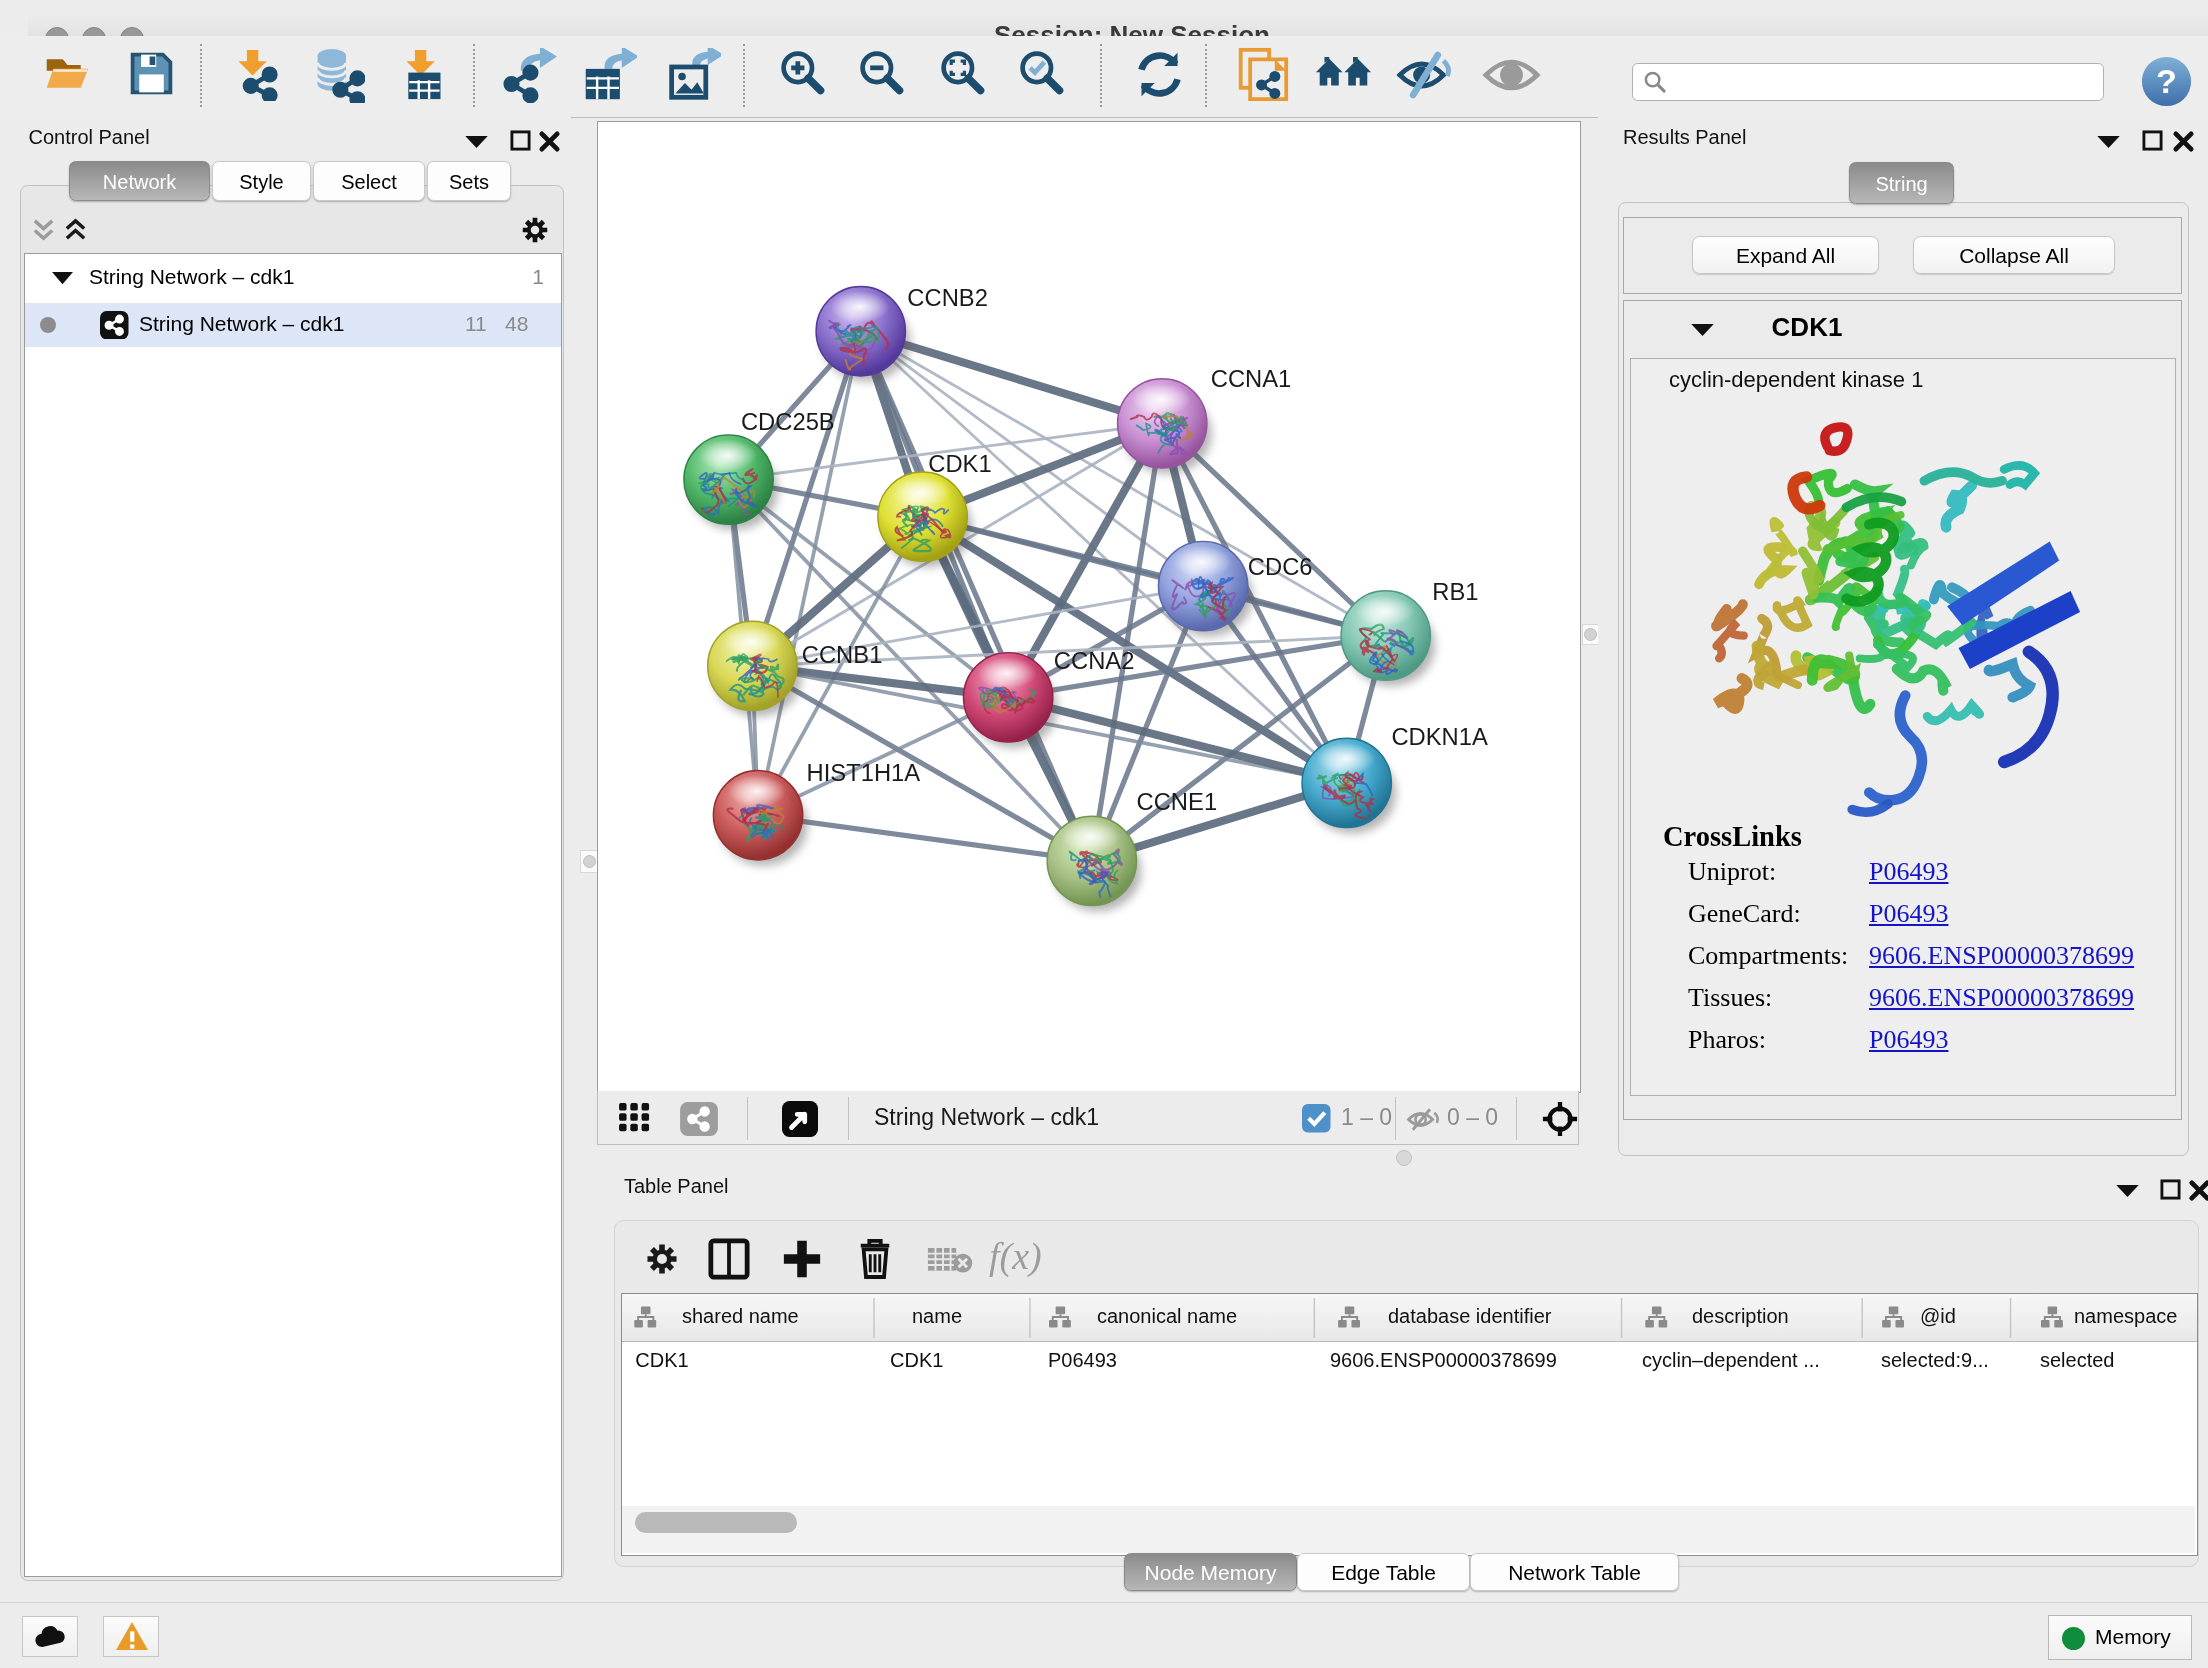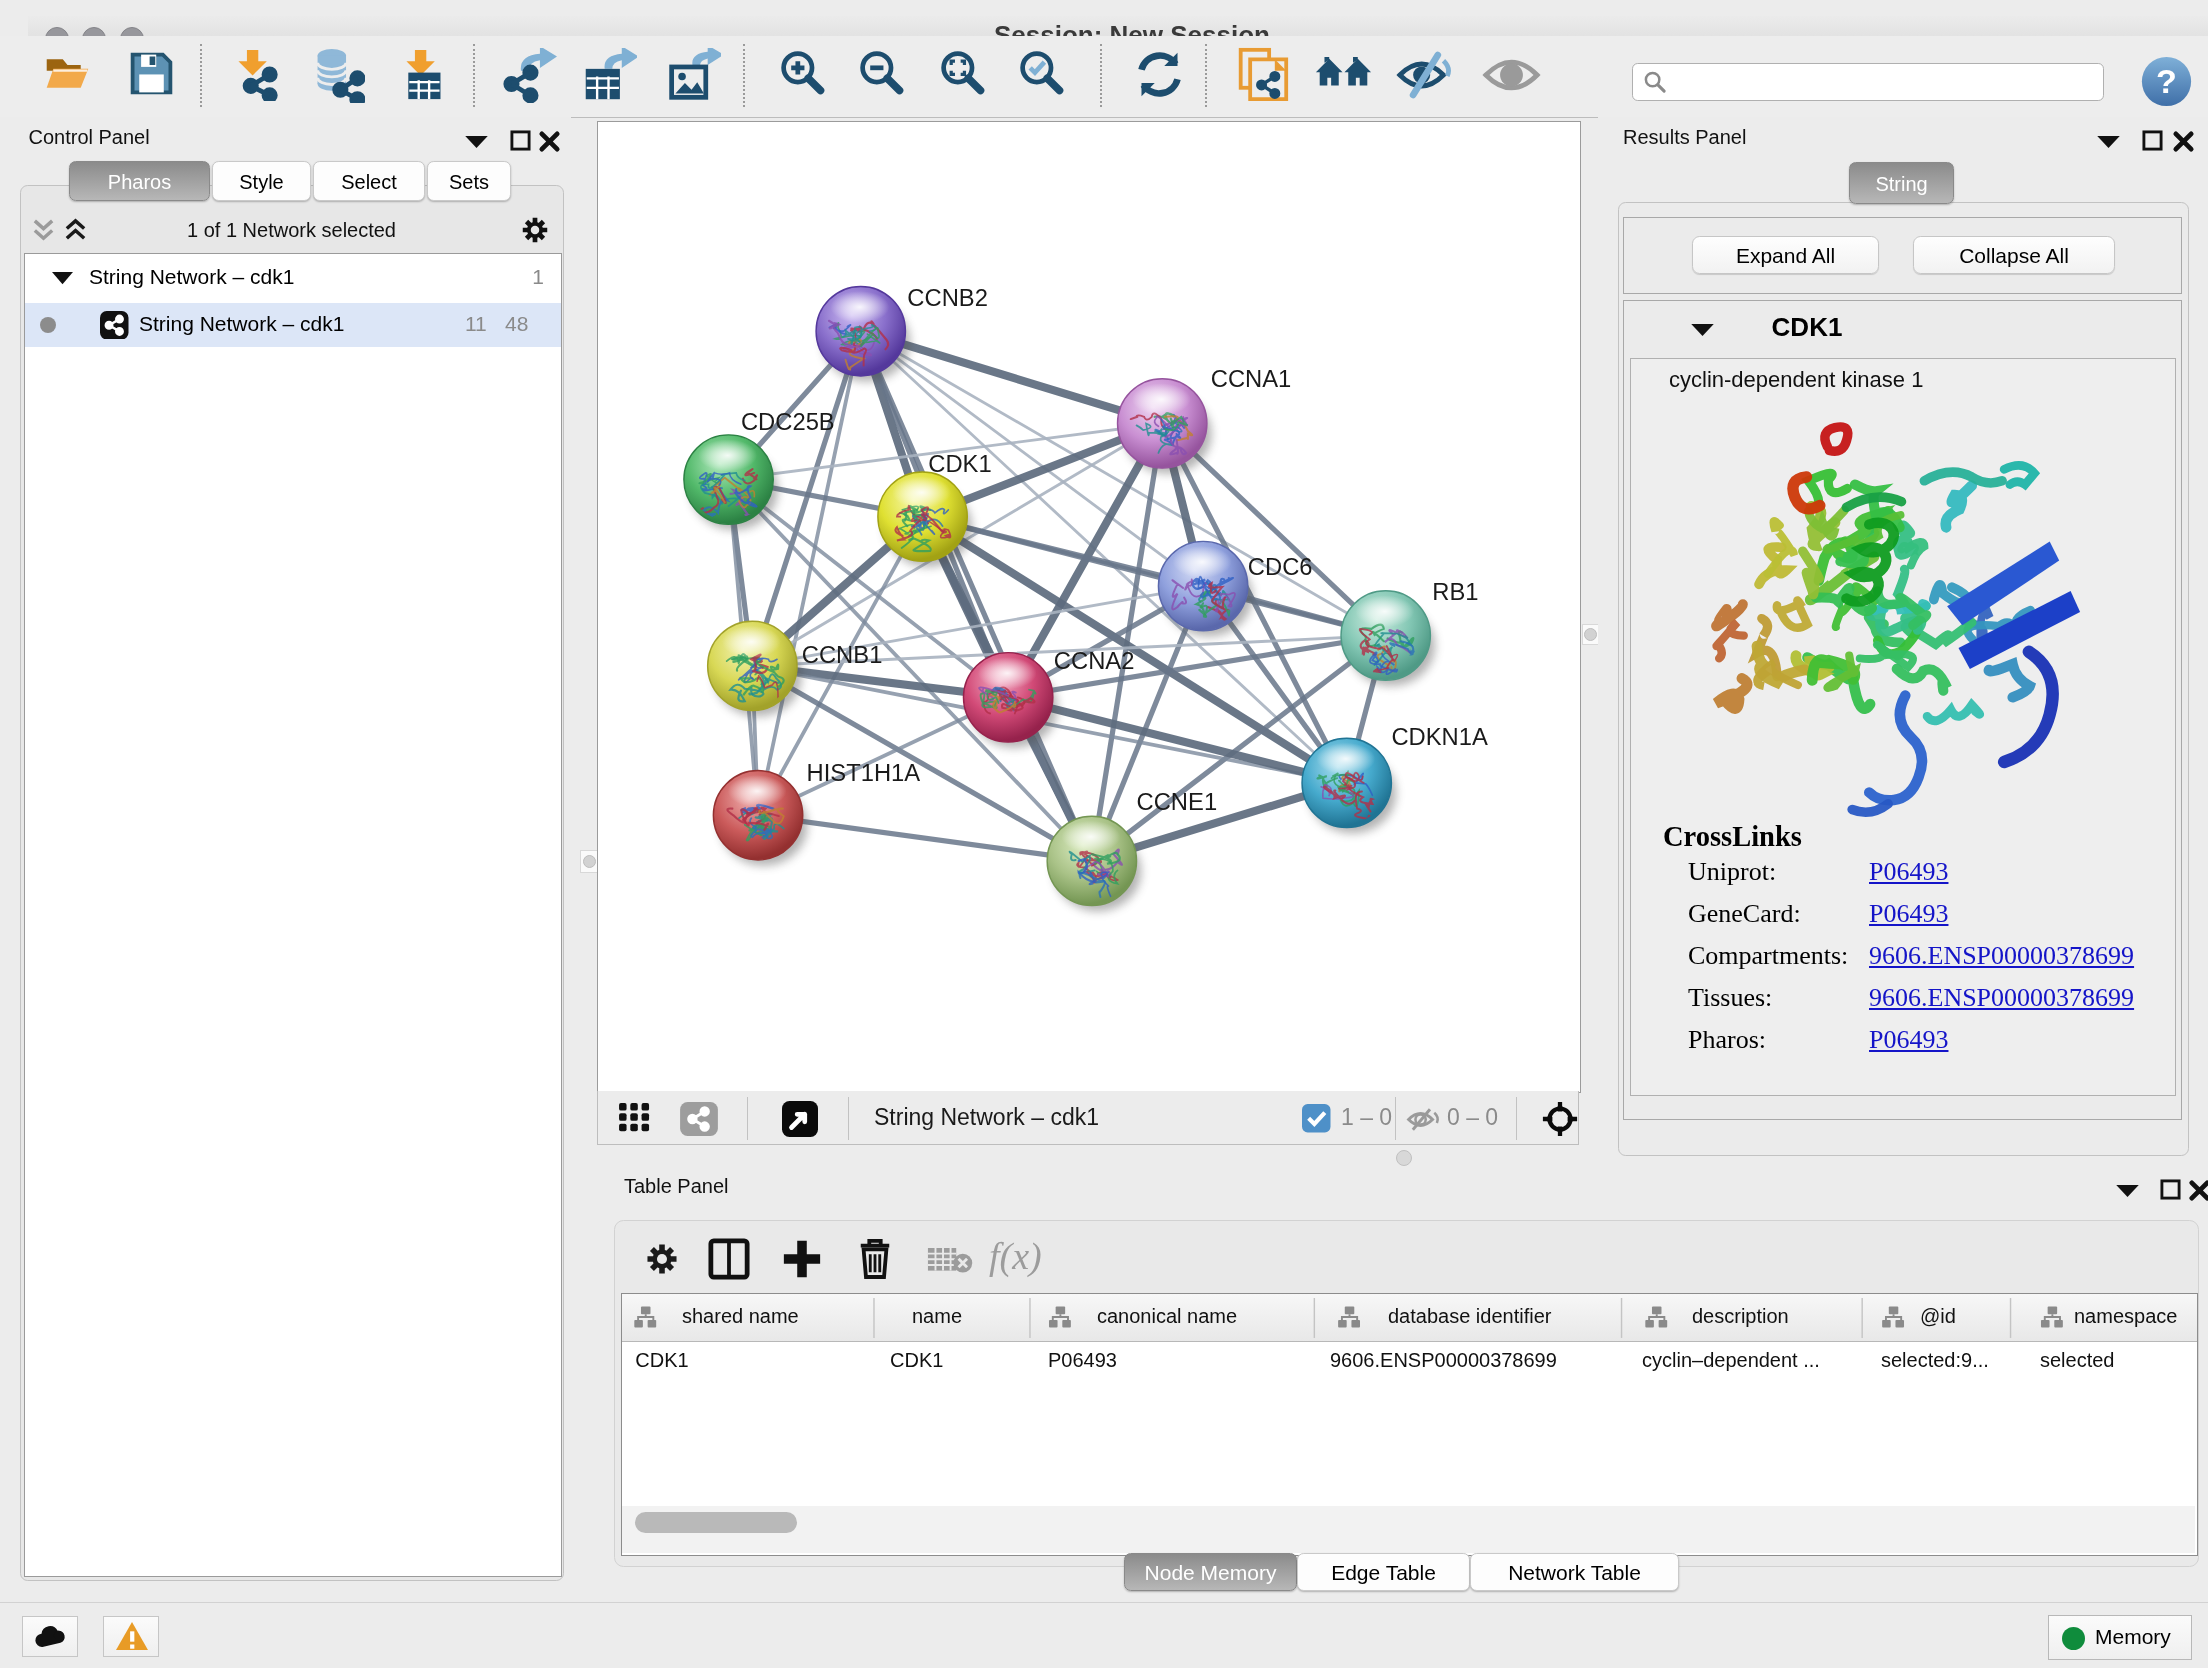--- a/index.html
+++ b/index.html
@@ -193,26 +193,25 @@
     </svg>
  <svg class="abs" style="left:510px;top:13.3px;" width="21" height="21" viewBox="0 0 22 22">
       <rect x="2" y="2" width="18" height="18" fill="none" stroke="#111" stroke-width="3"></rect>
     </svg>
  <svg class="abs" style="left:538px;top:13.3px;" width="23" height="23" viewBox="0 0 24 24">
       <path d="M4 4 L20 20 M20 4 L4 20" stroke="#111" stroke-width="5" stroke-linecap="round"></path>
     </svg>
 
  <div class="abs" style="left:20px;top:68px;width:542px;height:1394px;background:#e7e7e7;border:1.9px solid #c2c2c2;border-radius:7.6px;"></div>
 
- <div class="tabbtn tabsel" style="left:69px;top:44px;width:141px;height:40px;line-height:40px;">Pharos</div>
+ <div class="tabbtn tabsel" style="left:69px;top:44px;width:141px;height:40px;line-height:40px;">Network</div>
  <div class="tabbtn" style="left:212px;top:44px;width:99px;height:40px;line-height:40px;">Style</div>
  <div class="tabbtn" style="left:313px;top:44px;width:112px;height:40px;line-height:40px;">Select</div>
  <div class="tabbtn" style="left:427px;top:44px;width:84px;height:40px;line-height:40px;">Sets</div>
 
- <div class="abs" style="left:24px;top:91px;width:535px;height:44px;text-align:center;font-size:20px;color:#111;line-height:44px;">1 of 1 Network selected</div>
  <svg class="abs" style="left:31px;top:101px;" width="25" height="25" viewBox="0 0 26 26">
       <path d="M4 3 l9 8 9 -8 M4 13 l9 8 9 -8" fill="none" stroke="#9b9b9b" stroke-width="3.6"></path>
     </svg>
  <svg class="abs" style="left:63px;top:101px;" width="25" height="25" viewBox="0 0 26 26">
       <path d="M4 11 l9 -8 9 8 M4 21 l9 -8 9 8" fill="none" stroke="#1a1a1a" stroke-width="3.6"></path>
     </svg>
  <svg class="abs" style="left:519px;top:97px;" width="32" height="32" viewBox="0 0 34 34">
   <g fill="#111">
         <circle cx="17" cy="17" r="8.5"></circle>
   <g stroke="#111" stroke-width="5">

